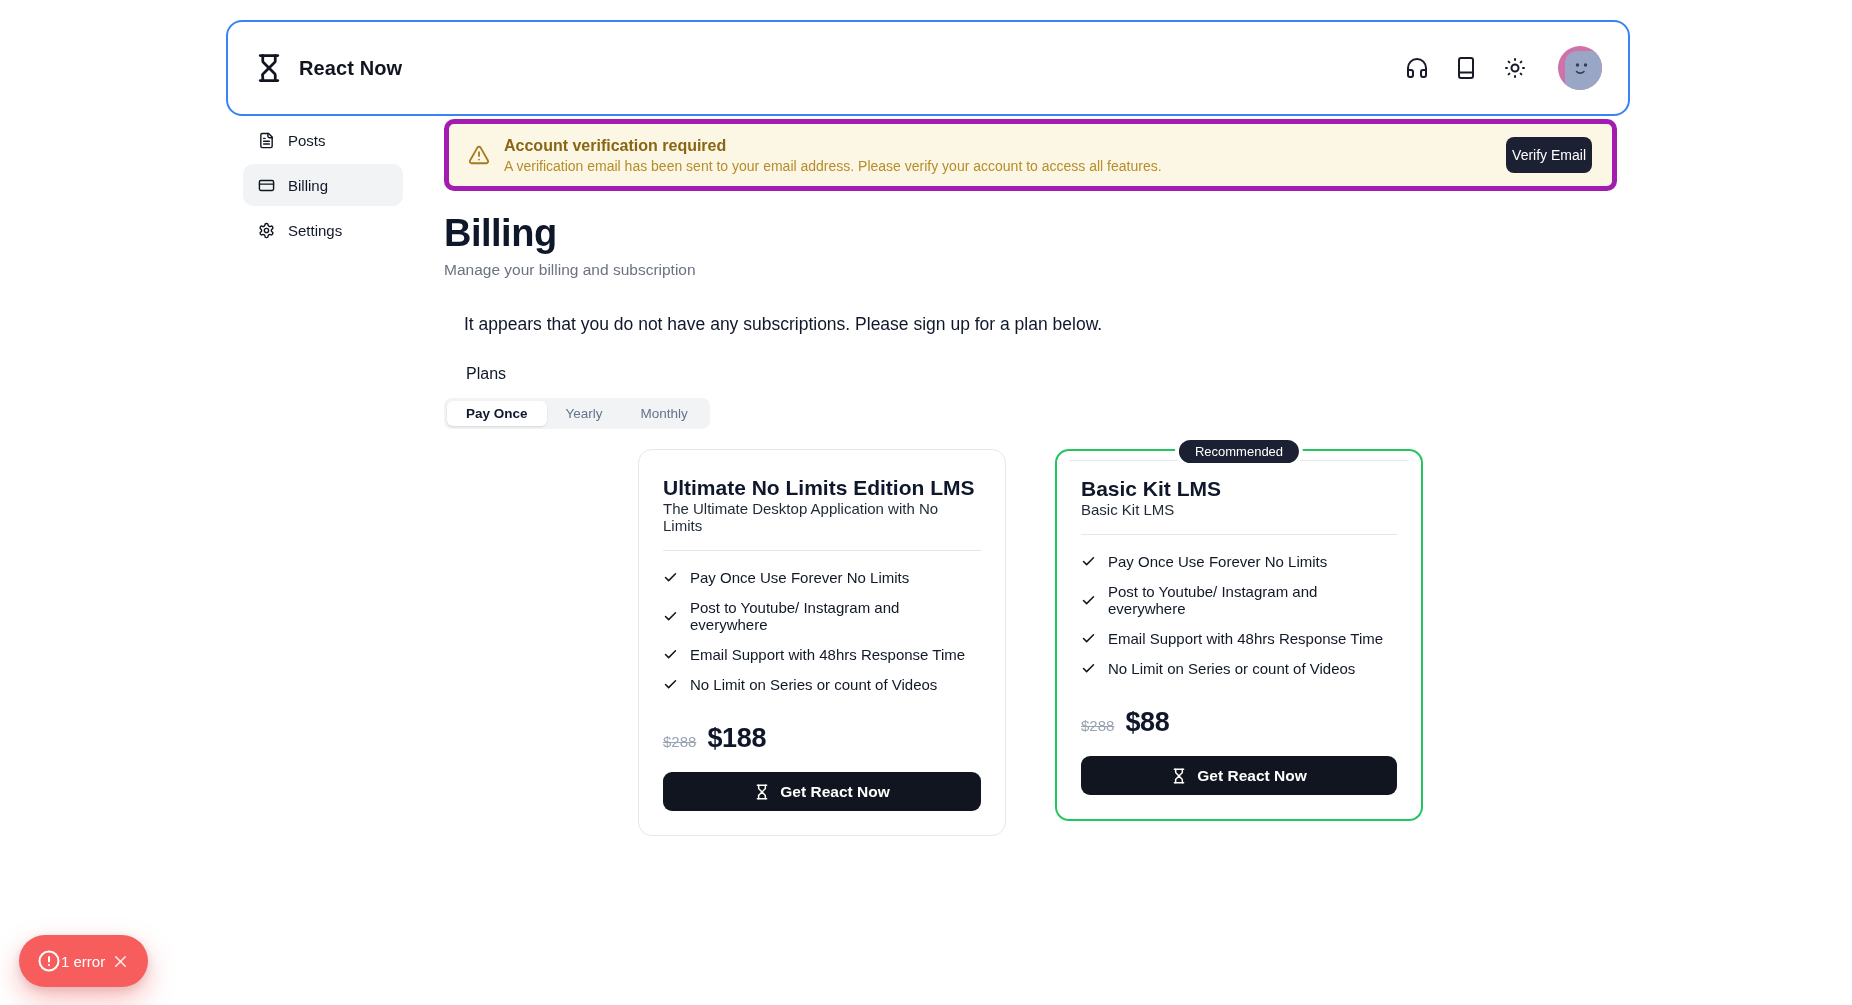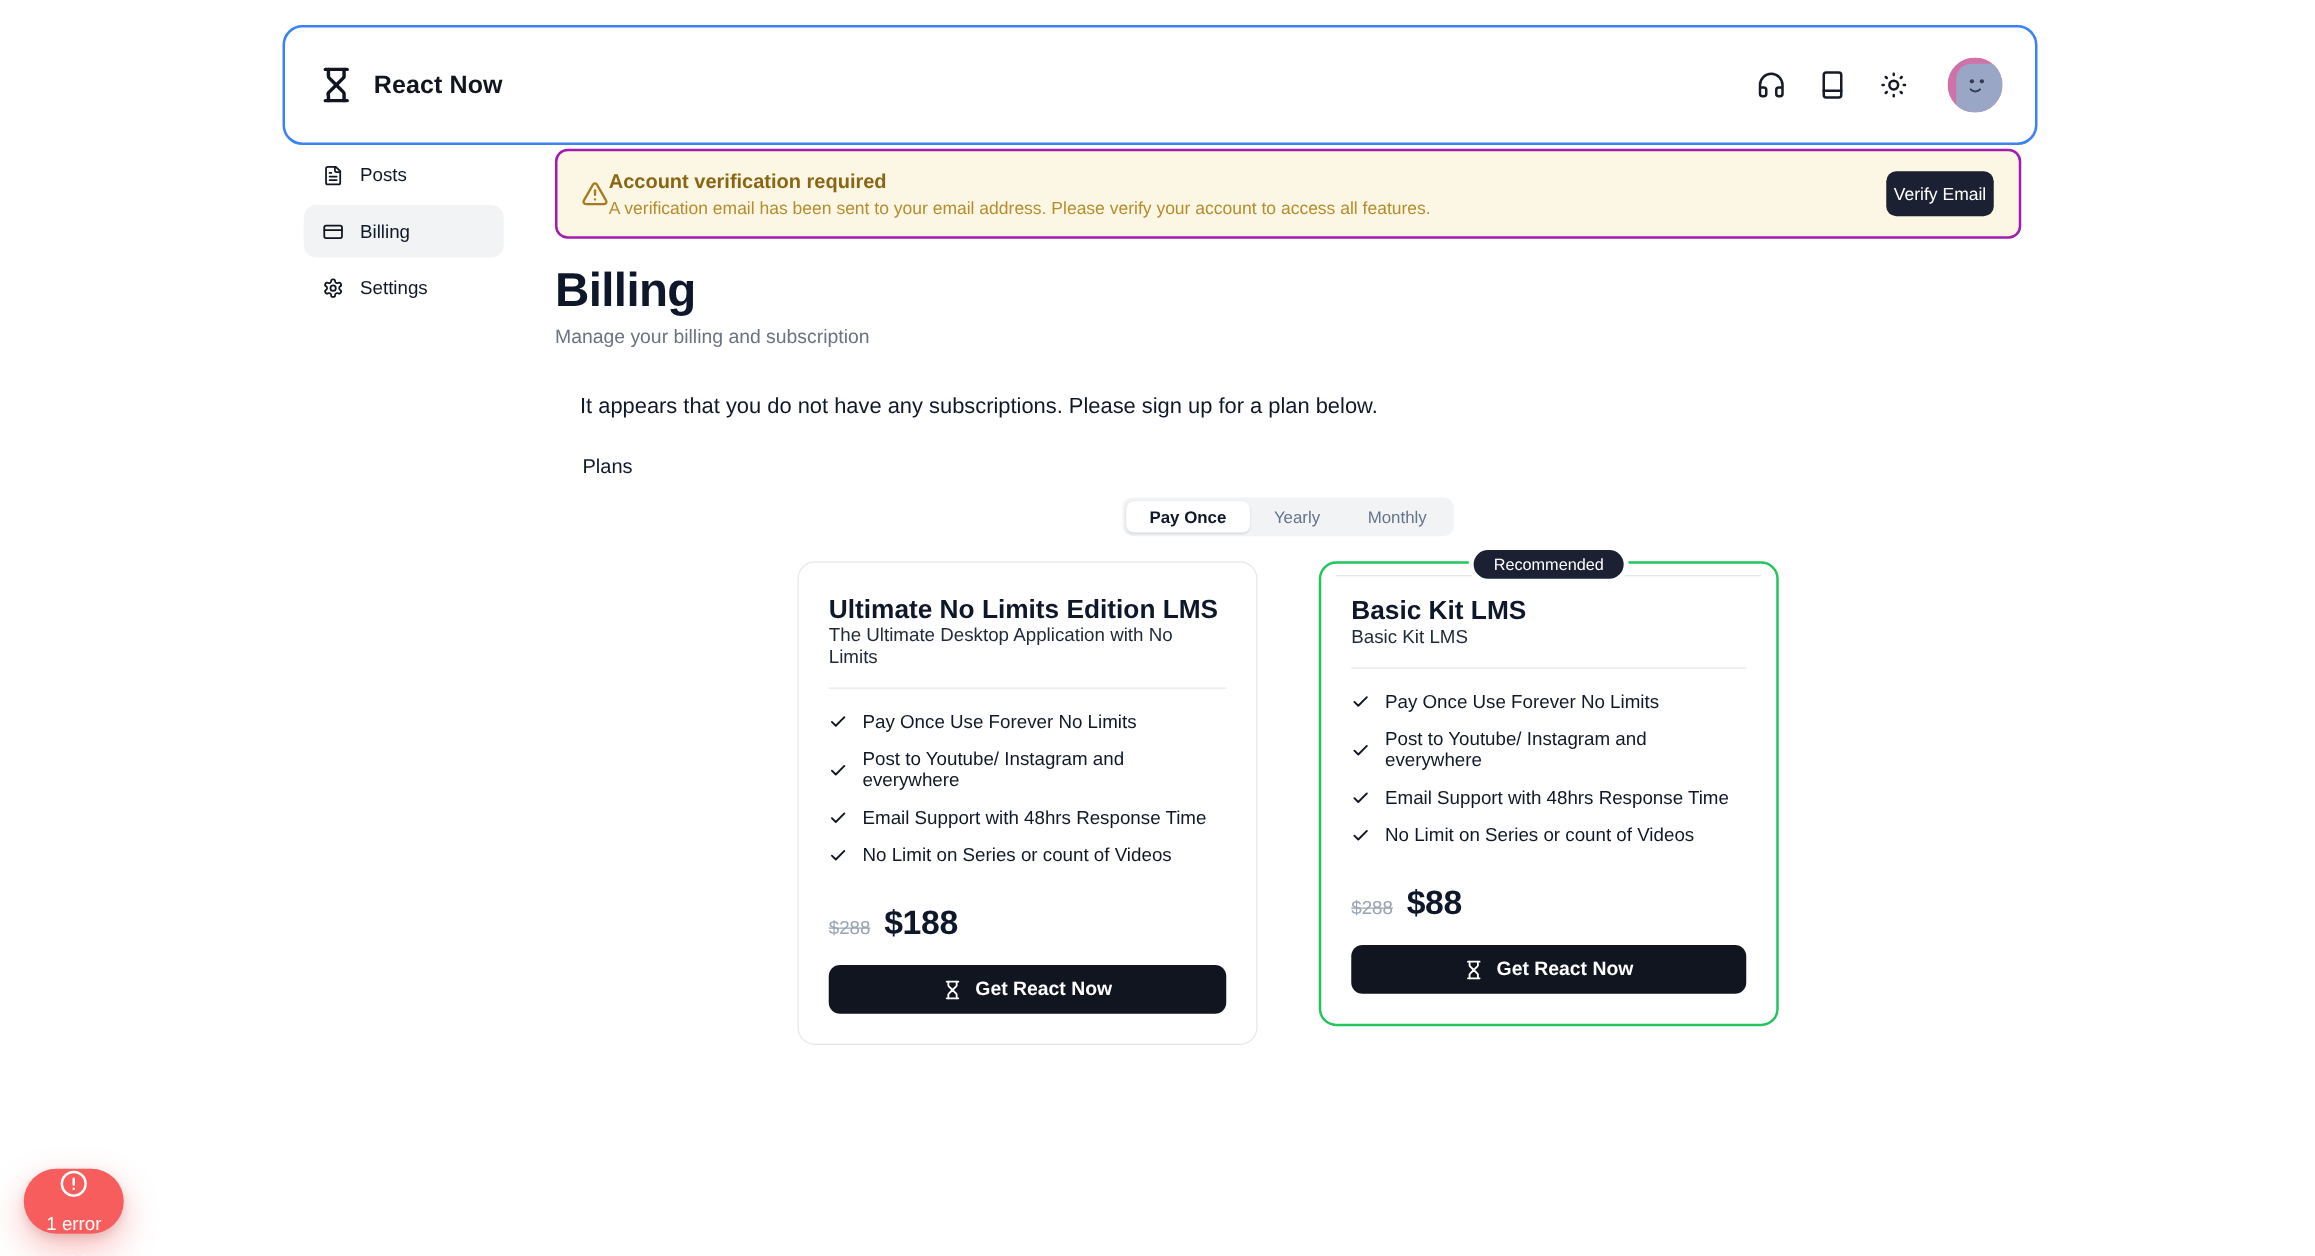--- a/index.html
+++ b/index.html
@@ -21,36 +21,36 @@
   
   .sidebar { position:absolute; left:243px; top:119px; width:160px; }
   .side-item { height:42px; display:flex; align-items:center; gap:13px; padding:0 15px;
                border-radius:10px; font-size:15px; color:#111827; margin-bottom:3px; cursor:pointer; }
   .side-item.active { background:#f1f3f5; }
   .side-item .sicon { display:flex; color:#10151f; }
 
   
   .main { position:absolute; left:444px; top:119px; width:1173px; }
 
-  .banner { height:72px; background:#fbf7e4; border:2px solid #a21caf; border-radius:10px;
-            display:flex; align-items:center; padding:0 20px 0 19px; }
+  .banner { height:72px; background:#fbf7e4; border:5px solid #a21caf; border-radius:10px;
+            display:flex; align-items:center; padding:0 20px 0 19px; gap:14px; }
   .warn-icon { color:#a87a1e; display:flex; flex:none; }
   .banner-text { display:flex; flex-direction:column; gap:3px; flex:1; }
   .banner-title { font-size:16px; font-weight:700; color:#8a6614; }
   .banner-msg { font-size:14px; color:#b68c2c; }
   .verify-btn { background:#1b2133; color:#fff; border:none; height:36px; padding:0 6px;
                 border-radius:8px; font-size:14px; font-weight:500; cursor:pointer;
                 font-family:"Liberation Sans", sans-serif; flex:none; }
 
   .h1 { margin-top:21px; font-size:38px; font-weight:800; letter-spacing:-.5px; color:#0f172a; }
   .subtitle { margin-top:6px; font-size:15.5px; color:#6b7280; }
   .empty-msg { margin-top:35px; padding-left:20px; font-size:17.5px; color:#0f172a; }
   .plans-label { margin-top:30px; padding-left:22px; font-size:16px; color:#0f172a; }
 
-  .tabs-row { margin-top:15px; display:flex; justify-content:center; }
+  .tabs-row { margin-top:15px; display:flex; justify-content:flex-start; }
   .tabs { display:inline-flex; background:#f1f3f5; border-radius:8px; padding:3px; height:31px; }
   .tab { display:flex; align-items:center; padding:0 19px; font-size:13.5px; color:#64748b;
          border-radius:6px; border:none; background:none; cursor:pointer;
          font-family:"Liberation Sans", sans-serif; }
   .tab.active { background:#fff; color:#0f172a; font-weight:700;
                 box-shadow:0 1px 2px rgba(15,23,42,.12); }
 
   
   .cards { margin-top:20px; display:flex; justify-content:center; gap:49px; align-items:flex-start; }
   .card { width:368px; background:#fff; border:1px solid #e5e7eb; border-radius:14px;
@@ -68,22 +68,22 @@
   .feat .check { display:flex; color:#10151f; flex:none; }
   .price-row { margin-top:30px; display:flex; align-items:baseline; gap:11px; }
   .old-price { font-size:15px; color:#9aa3b2; text-decoration:line-through; }
   .price { font-size:27px; font-weight:600; color:#0f172a; letter-spacing:-.3px; }
   .cta { margin-top:18px; width:100%; height:39px; background:#11151f; border:none; border-radius:9px;
          color:#fff; font-size:15.5px; font-weight:600; display:flex; align-items:center;
          justify-content:center; gap:10px; cursor:pointer; font-family:"Liberation Sans", sans-serif; }
 
   
   .toast { position:absolute; left:19px; top:935px; height:52px; padding:0 18px;
-           background:#f75d5d; border-radius:999px; display:flex; align-items:center; gap:12px;
-           color:#fff; box-shadow:0 12px 28px rgba(244,63,63,.35), 0 3px 8px rgba(0,0,0,.12);flex-direction:column; }
+           background:#f75d5d; border-radius:999px; display:flex; align-items:center; 
+           color:#fff; box-shadow:0 12px 28px rgba(244,63,63,.35), 0 3px 8px rgba(0,0,0,.12); }
   .toast-label { font-size:15px; }
   .toast-close { background:none; border:none; color:rgba(255,255,255,.85); display:flex;
                  cursor:pointer; padding:0; margin-left:6px; }
 </style>
 </head>
 <body>
 
 <div class="canvas">
 
   <header class="hdr">

